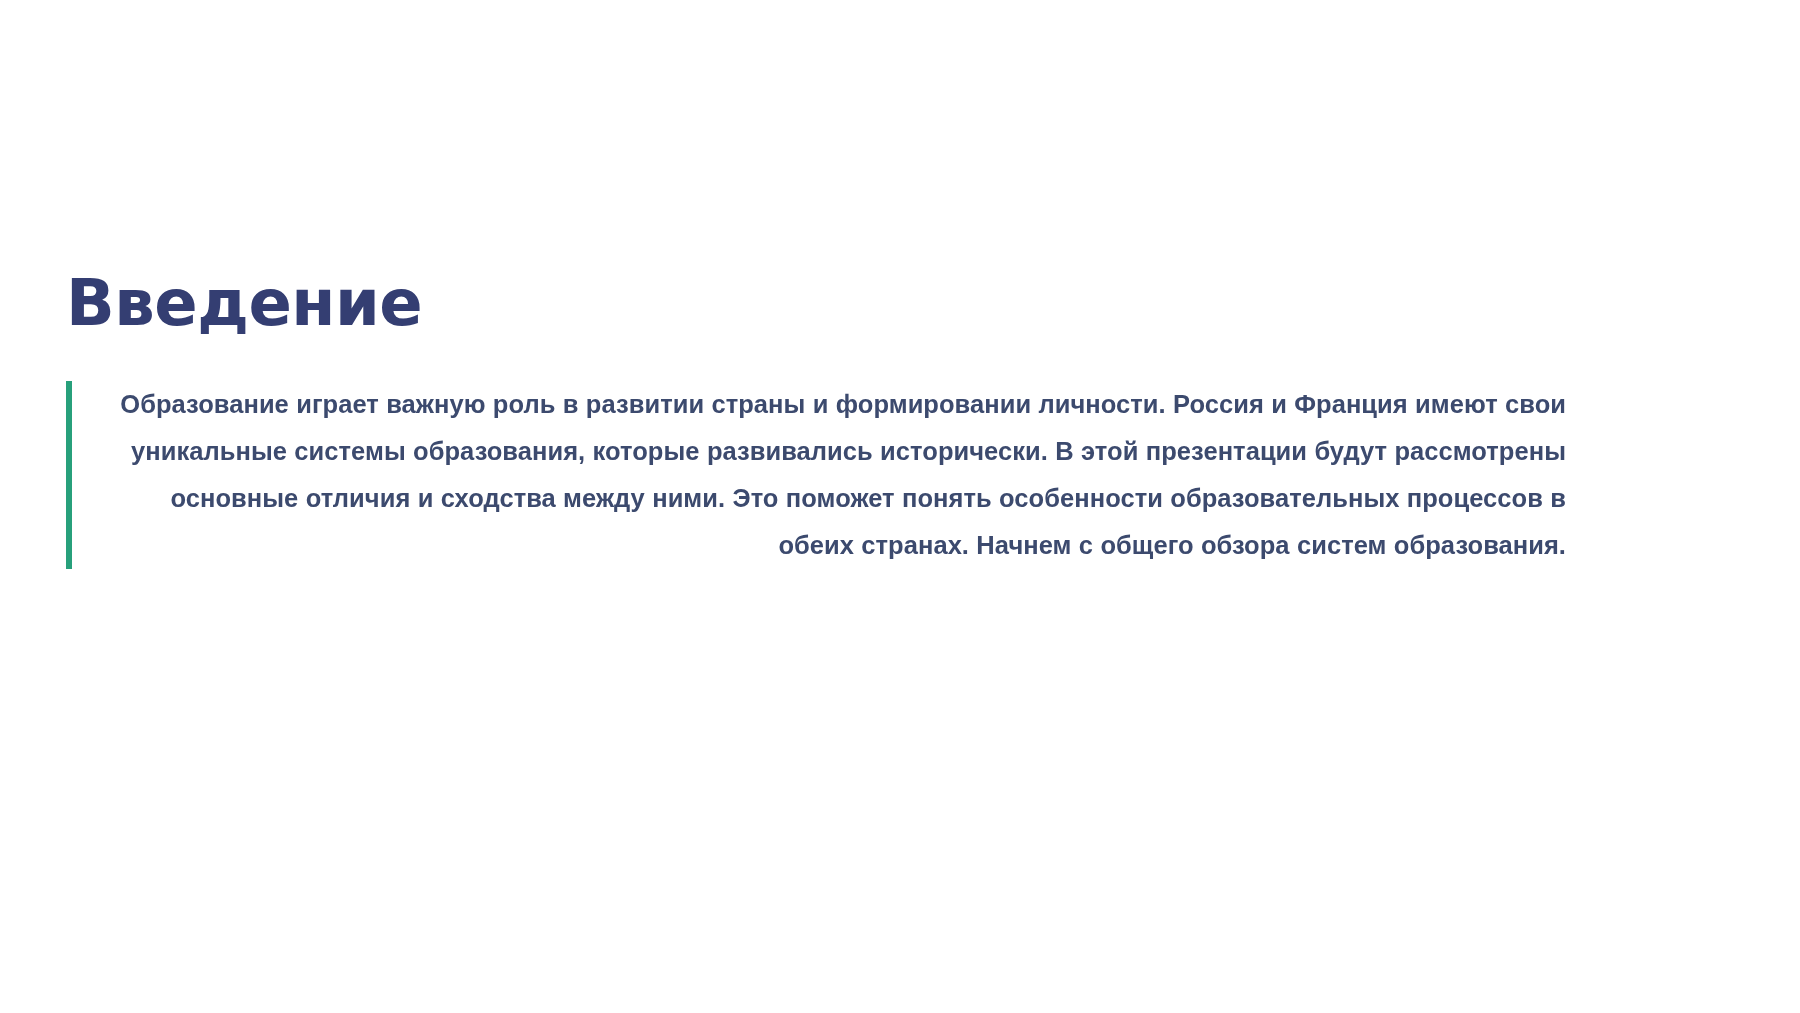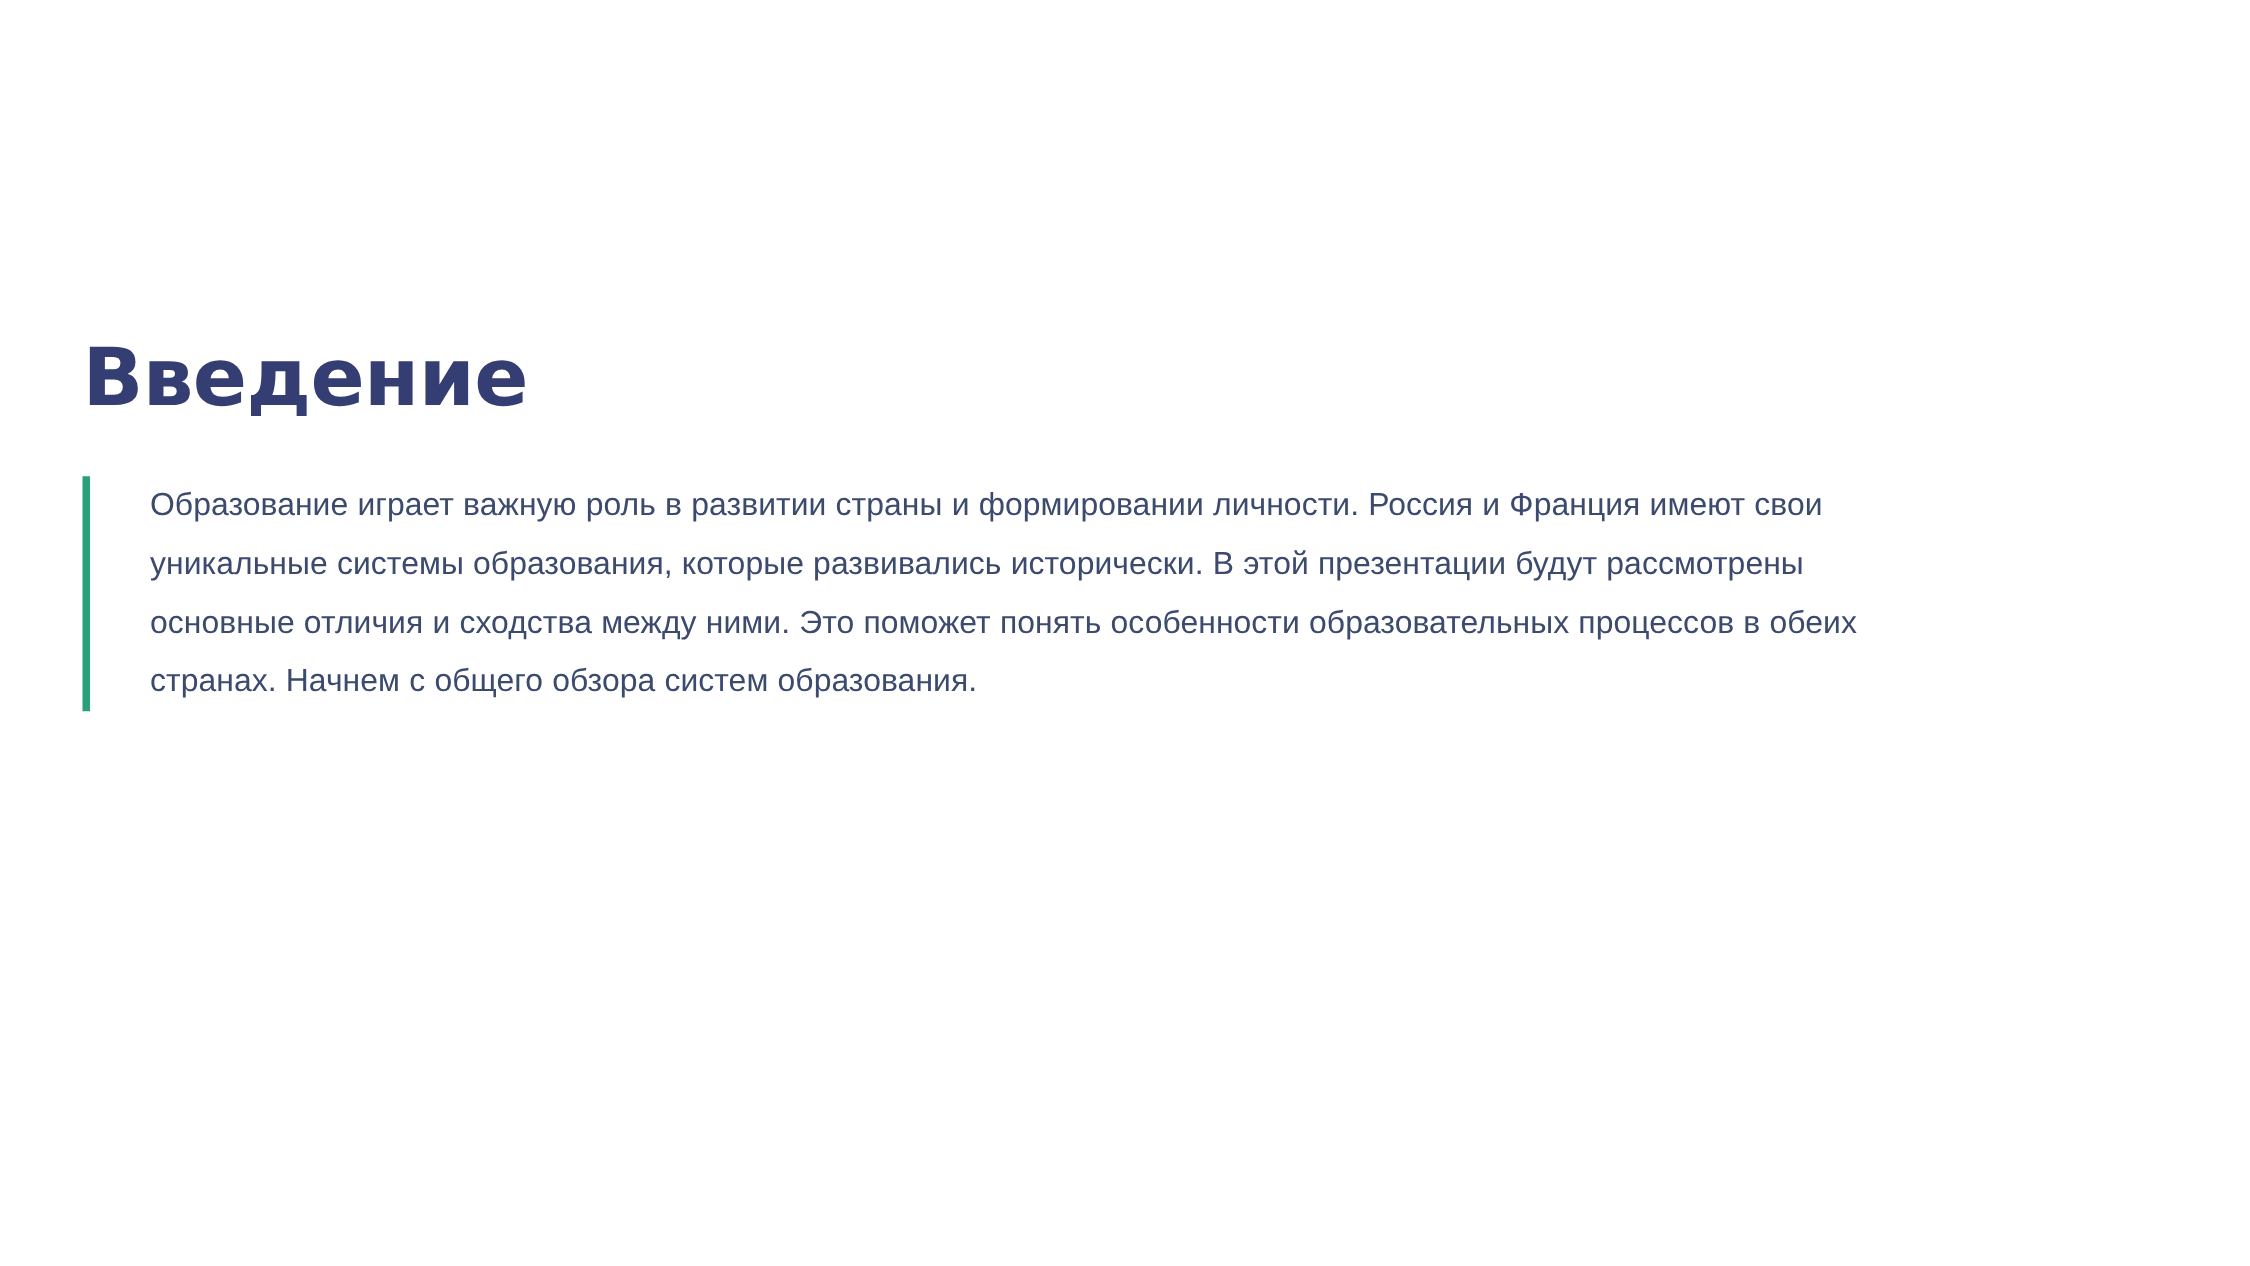--- a/index.html
+++ b/index.html
@@ -53,25 +53,25 @@
     background: #27a07b;
     border-radius: 0px;
   }
 
   #body-text {
     flex: 1 1 auto;
     margin: 0;
     padding: 0 0 0 48px;
     font-family: "Liberation Sans", "DejaVu Sans", sans-serif;
     font-size: 25.5px;
-    font-weight: 400;
+    font-weight: 700;
     line-height: 47px;
     color: #3c4a6e;
     letter-spacing: 0.05px;
-    text-align: left;
+    text-align: right;
     word-spacing: 0.2px;
   }
 </style>
 </head>
 <body style="background: rgb(255, 255, 255);">
 
 <div id="slide" style="background: rgb(255, 255, 255);">
 
   <h1 id="slide-title" style="color: rgb(52, 62, 114);">Введение</h1>
 

